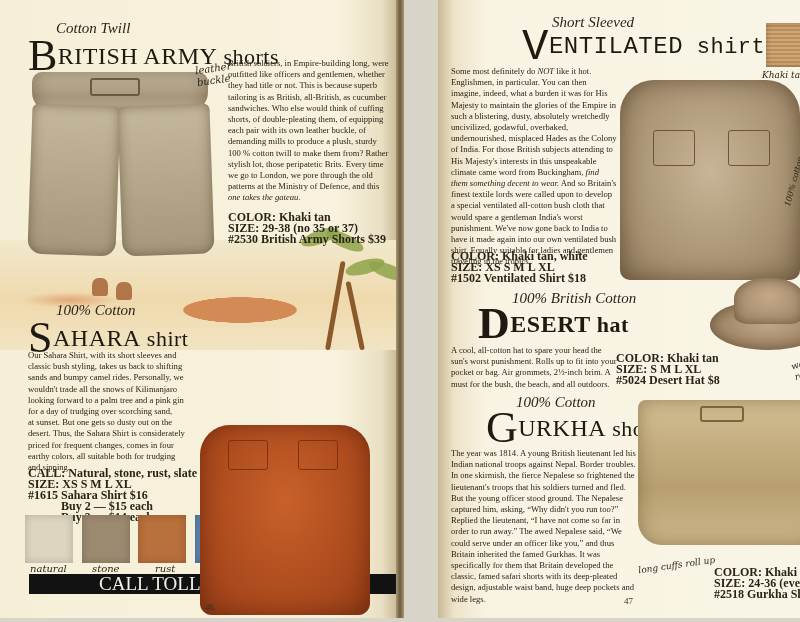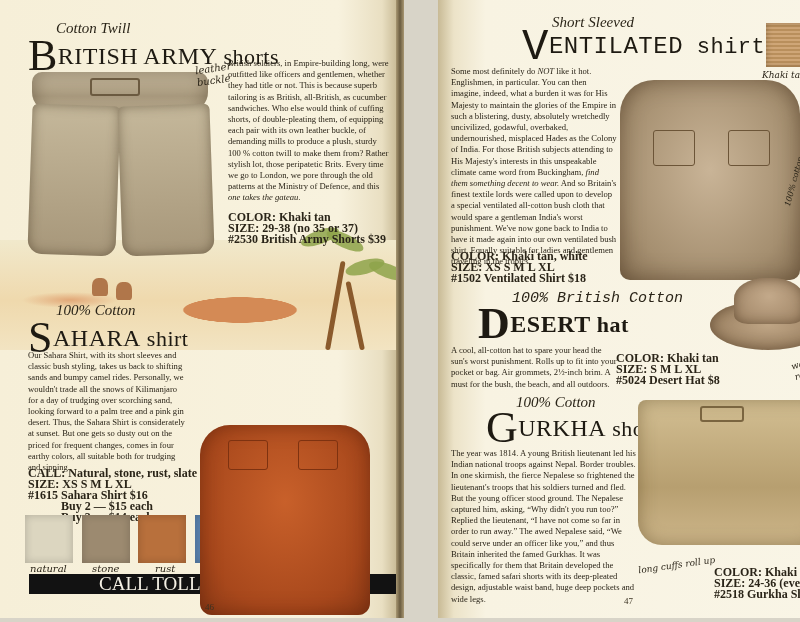--- a/index.html
+++ b/index.html
@@ -91,24 +91,24 @@
   <div class="abs kicker" style="left:56px;top:302px;">100% Cotton</div>
   <div class="abs title" style="left:28px;top:320px;">
     <span class="cap">S</span><span class="rest">AHARA</span>
     <span class="small">shirt</span>
   </div>
   <div class="abs body" style="left:28px;top:350px;width:180px;">
     <div>Our Sahara Shirt, with its short sleeves and</div>
     <div>classic bush styling, takes us back to shifting</div>
     <div>sands and bumpy camel rides. Personally, we</div>
     <div>wouldn't trade all the snows of Kilimanjaro</div>
+    <div>looking forward to a palm tree and a pink gin</div>
     <div>for a day of trudging over scorching sand,</div>
-    <div>looking forward to a palm tree and a pink gin</div>
+    <div>at sunset. But one gets so dusty out on the</div>
     <div>desert. Thus, the Sahara Shirt is considerately</div>
-    <div>at sunset. But one gets so dusty out on the</div>
     <div>priced for frequent changes, comes in four</div>
     <div>earthy colors, all suitable both for trudging</div>
     <div>and sipping.</div>
   </div>
   <div class="abs order" style="left:28px;top:468px;">
     <div>CALL: Natural, stone, rust, slate blue</div>
     <div>SIZE: XS S M L XL</div>
     <div>#1615  Sahara Shirt $16</div>
     <div style="padding-left:33px;">Buy 2 — $15 each</div>
     <div style="padding-left:33px;">Buy 3 — $14 each</div>
@@ -149,21 +149,21 @@
     <div>COLOR: Khaki tan, white</div>
     <div>SIZE: XS S M L XL</div>
     <div>#1502 Ventilated Shirt $18</div>
   </div>
 
   <div class="vshirt" style="left:182px;top:80px;width:180px;height:200px;"></div>
   <div class="abs" style="left:215px;top:130px;width:40px;height:34px;border:1px solid #6c5538;border-radius:3px;"></div>
   <div class="abs" style="left:290px;top:130px;width:40px;height:34px;border:1px solid #6c5538;border-radius:3px;"></div>
   <div class="abs script" style="left:345px;top:205px;font-size:8px;transform:rotate(-75deg);transform-origin:left top;white-space:nowrap;">100% cotton</div>
 
-  <div class="abs kicker" style="left:74px;top:290px;font-family:Liberation Mono, monospace;">100% British Cotton</div>
+  <div class="abs kicker" style="left:74px;top:290px;">100% British Cotton</div>
   <div class="abs title" style="left:40px;top:306px;font-weight:bold;">
     <span class="cap">D</span><span class="rest">ESERT</span>
     <span class="small">hat</span>
   </div>
   <div class="abs body" style="left:13px;top:345px;width:166px;">A cool, all-cotton hat to spare your head the sun's worst punishment. Rolls up to fit into your pocket or bag. Air grommets, 2½-inch brim. A must for the bush, the beach, and all outdoors.</div>
   <div class="abs order" style="left:178px;top:353px;">
     <div>COLOR: Khaki tan</div>
     <div>SIZE: S M L XL</div>
     <div>#5024 Desert Hat $8</div>
   </div>

